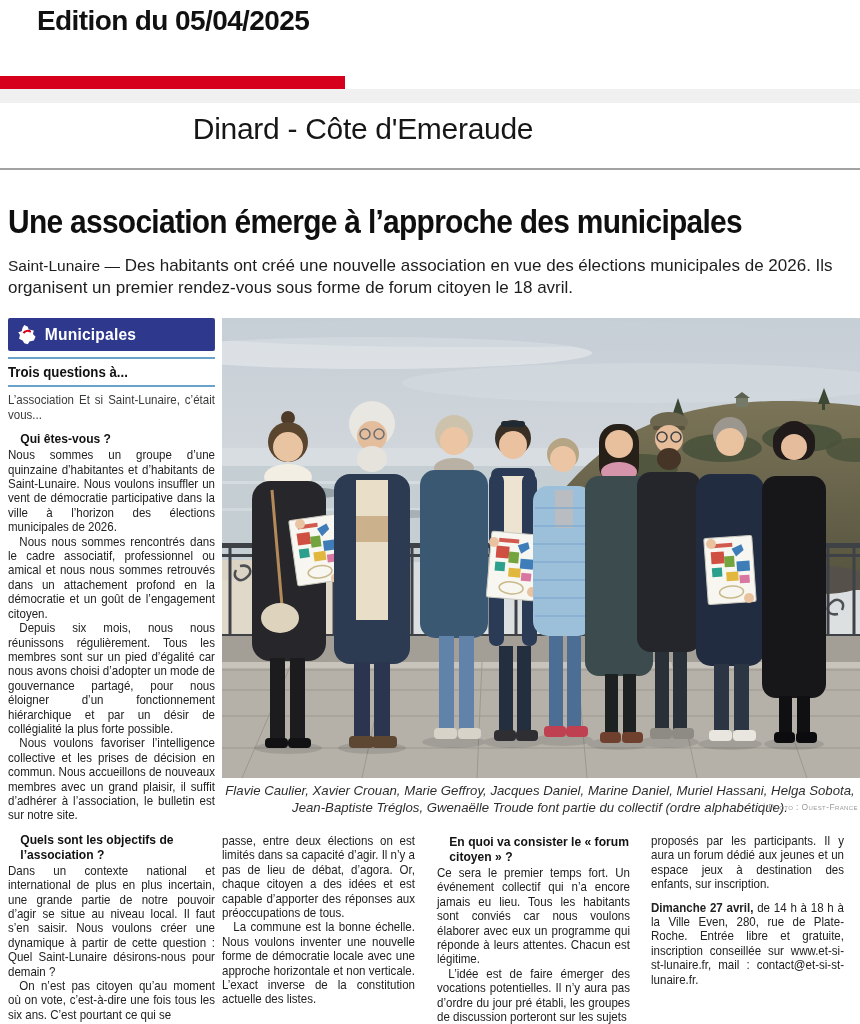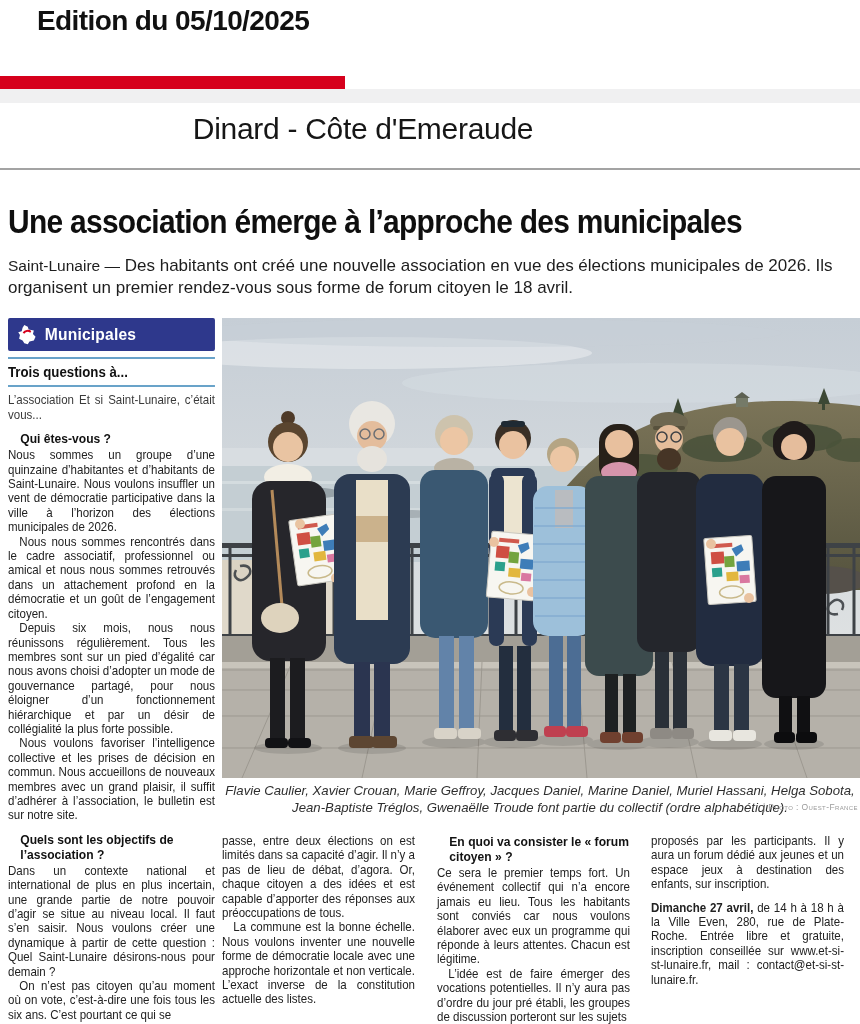--- a/index.html
+++ b/index.html
@@ -53,21 +53,21 @@
   .photo svg{display:block;}
   .caption{position:absolute;left:222px;top:783px;width:636px;font-style:italic;
            font-size:13.2px;line-height:16.8px;color:#2e2e2e;text-align:center;}
   .credit{position:absolute;right:0;bottom:1px;font-style:normal;font-variant:small-caps;
           font-size:8.5px;letter-spacing:.4px;color:#9a9a9a;padding-left:39px;}
   .event .lead{font-weight:bold;}
 </style>
 </head>
 <body>
 
-<div class="edition-title">Edition du 05/10/2025</div>
+<div class="edition-title">Edition du 05/04/2025</div>
 <div class="red-bar"></div>
 <div class="grey-strip"></div>
 
 <div class="section-title">Dinard - Côte d'Emeraude</div>
 <div class="section-rule"></div>
 
 <div class="headline">Une association émerge à l’approche des municipales</div>
 <div class="standfirst">
   <span class="loc">Saint-Lunaire —</span><span> Des habitants ont créé une nouvelle association en vue des élections municipales de 2026. Ils organisent un premier rendez-vous sous forme de forum citoyen le 18 avril.</span>
 </div>

